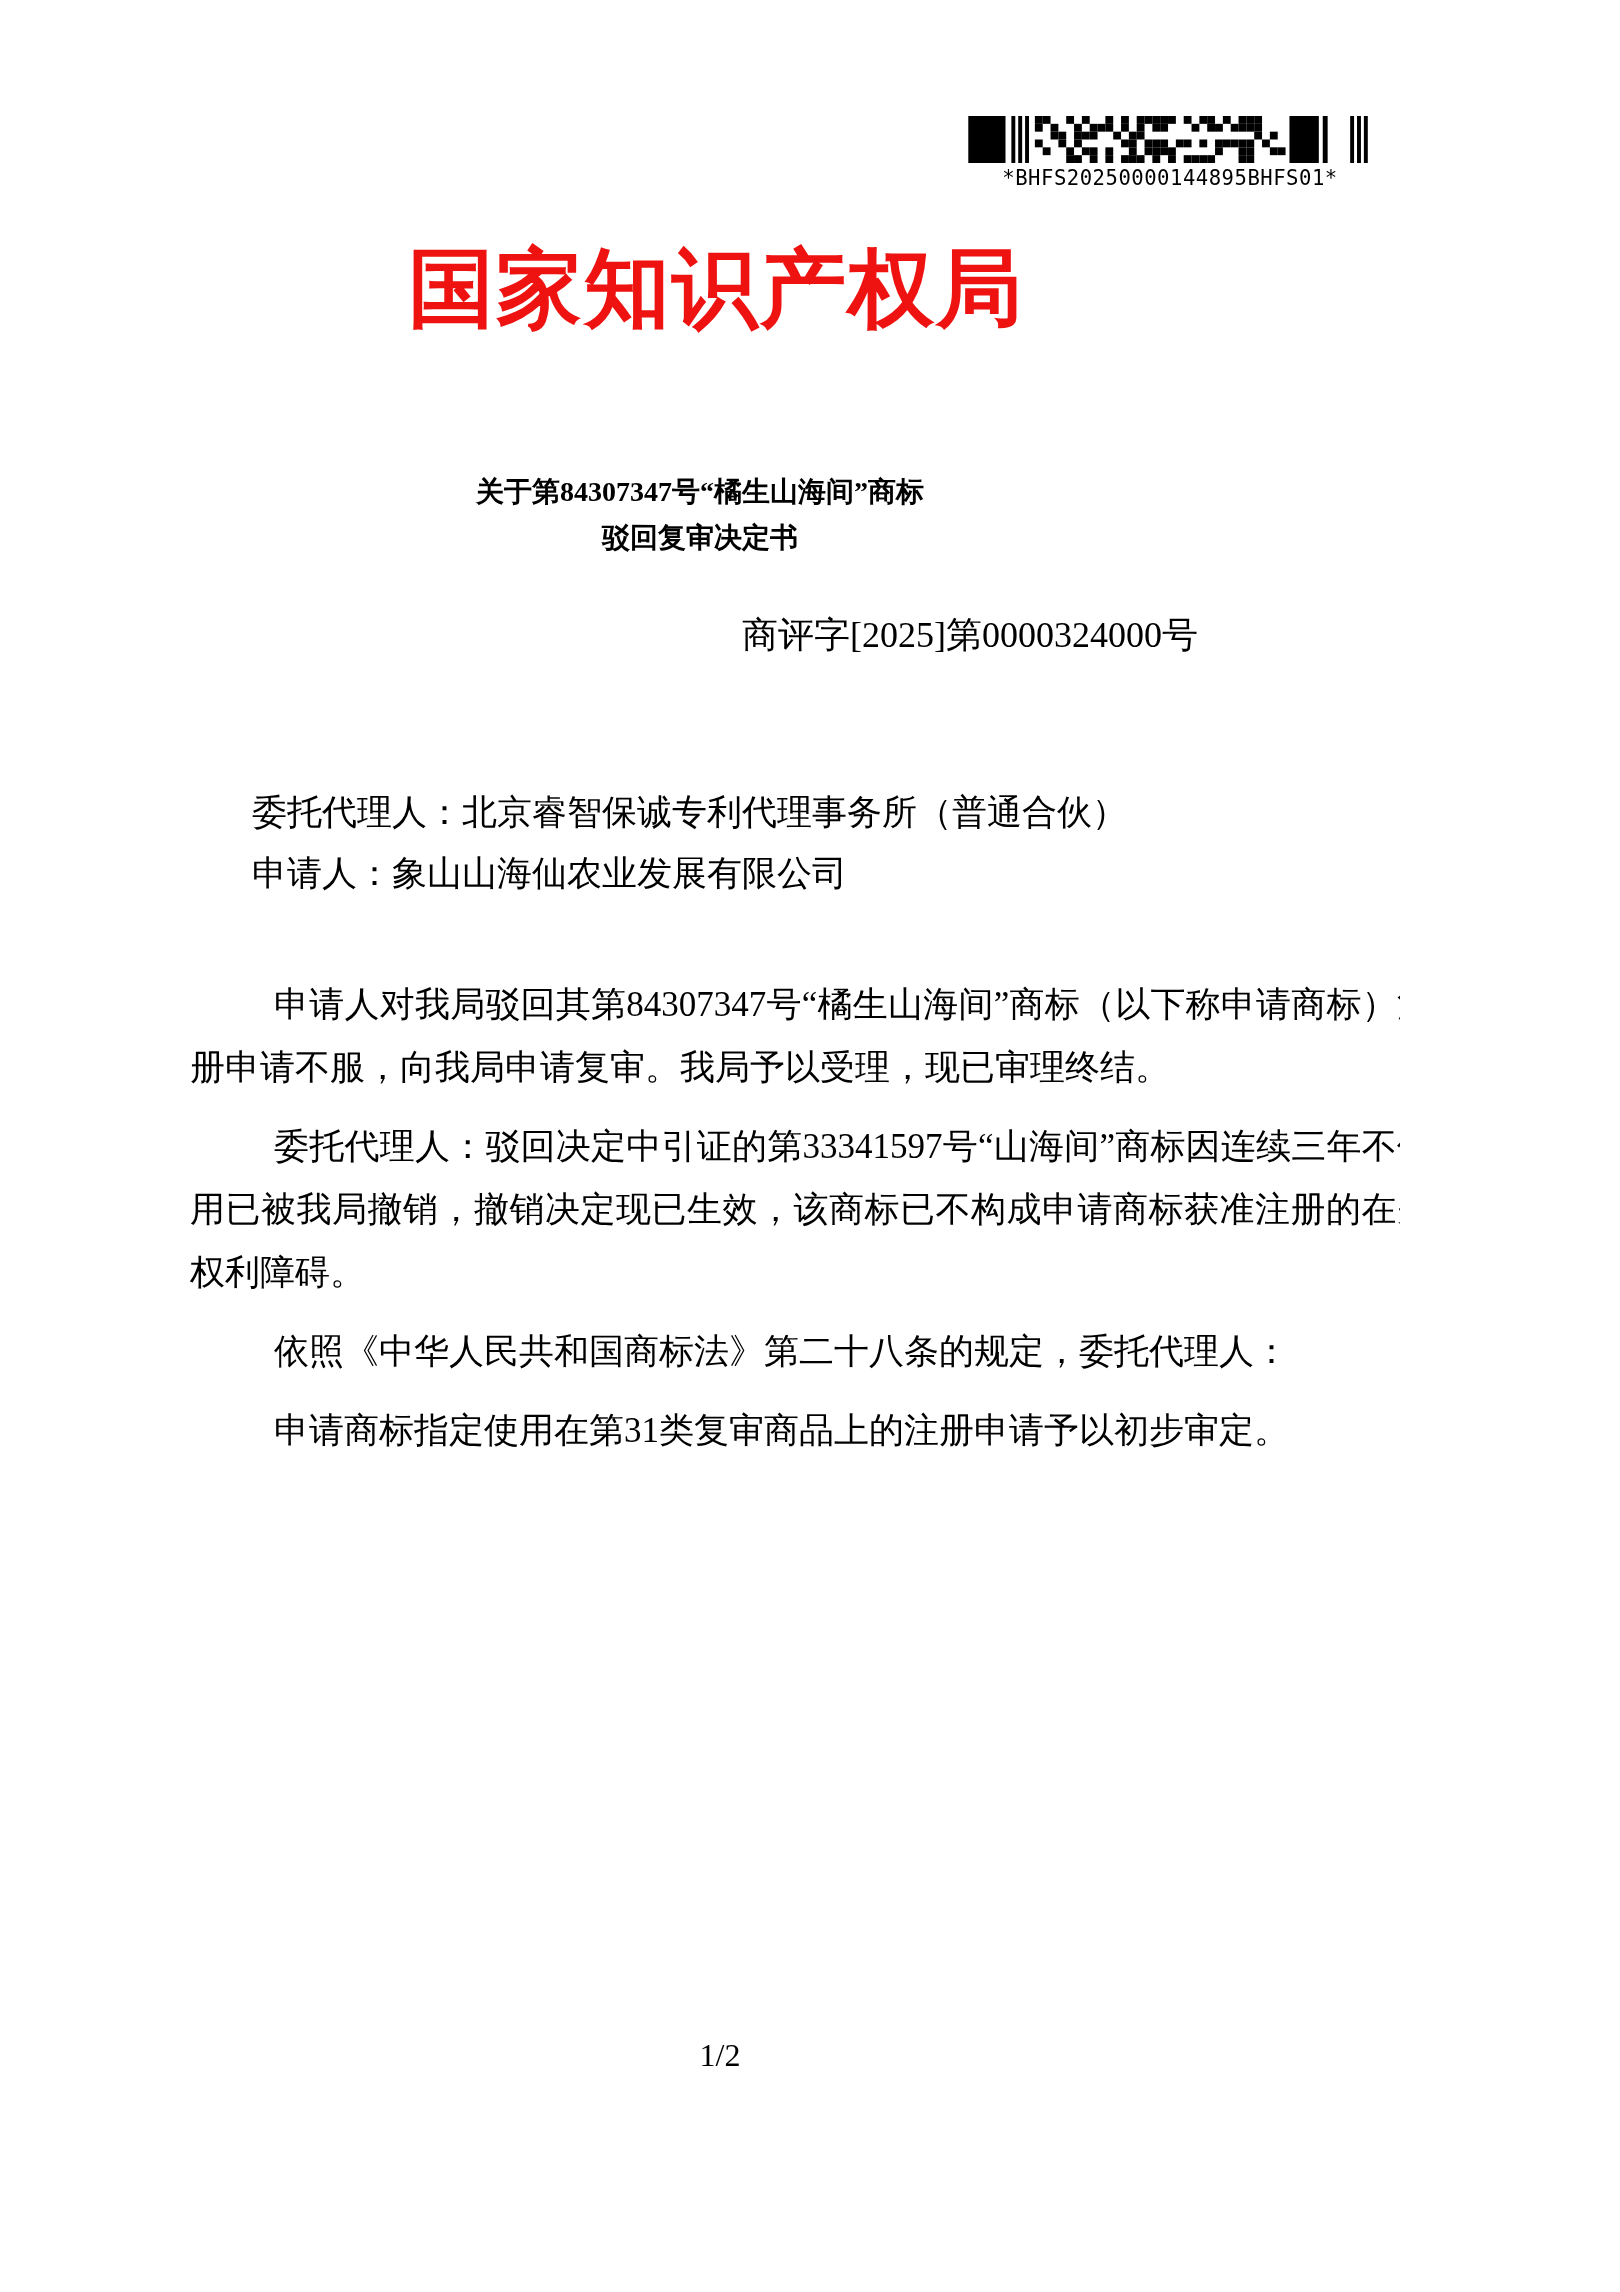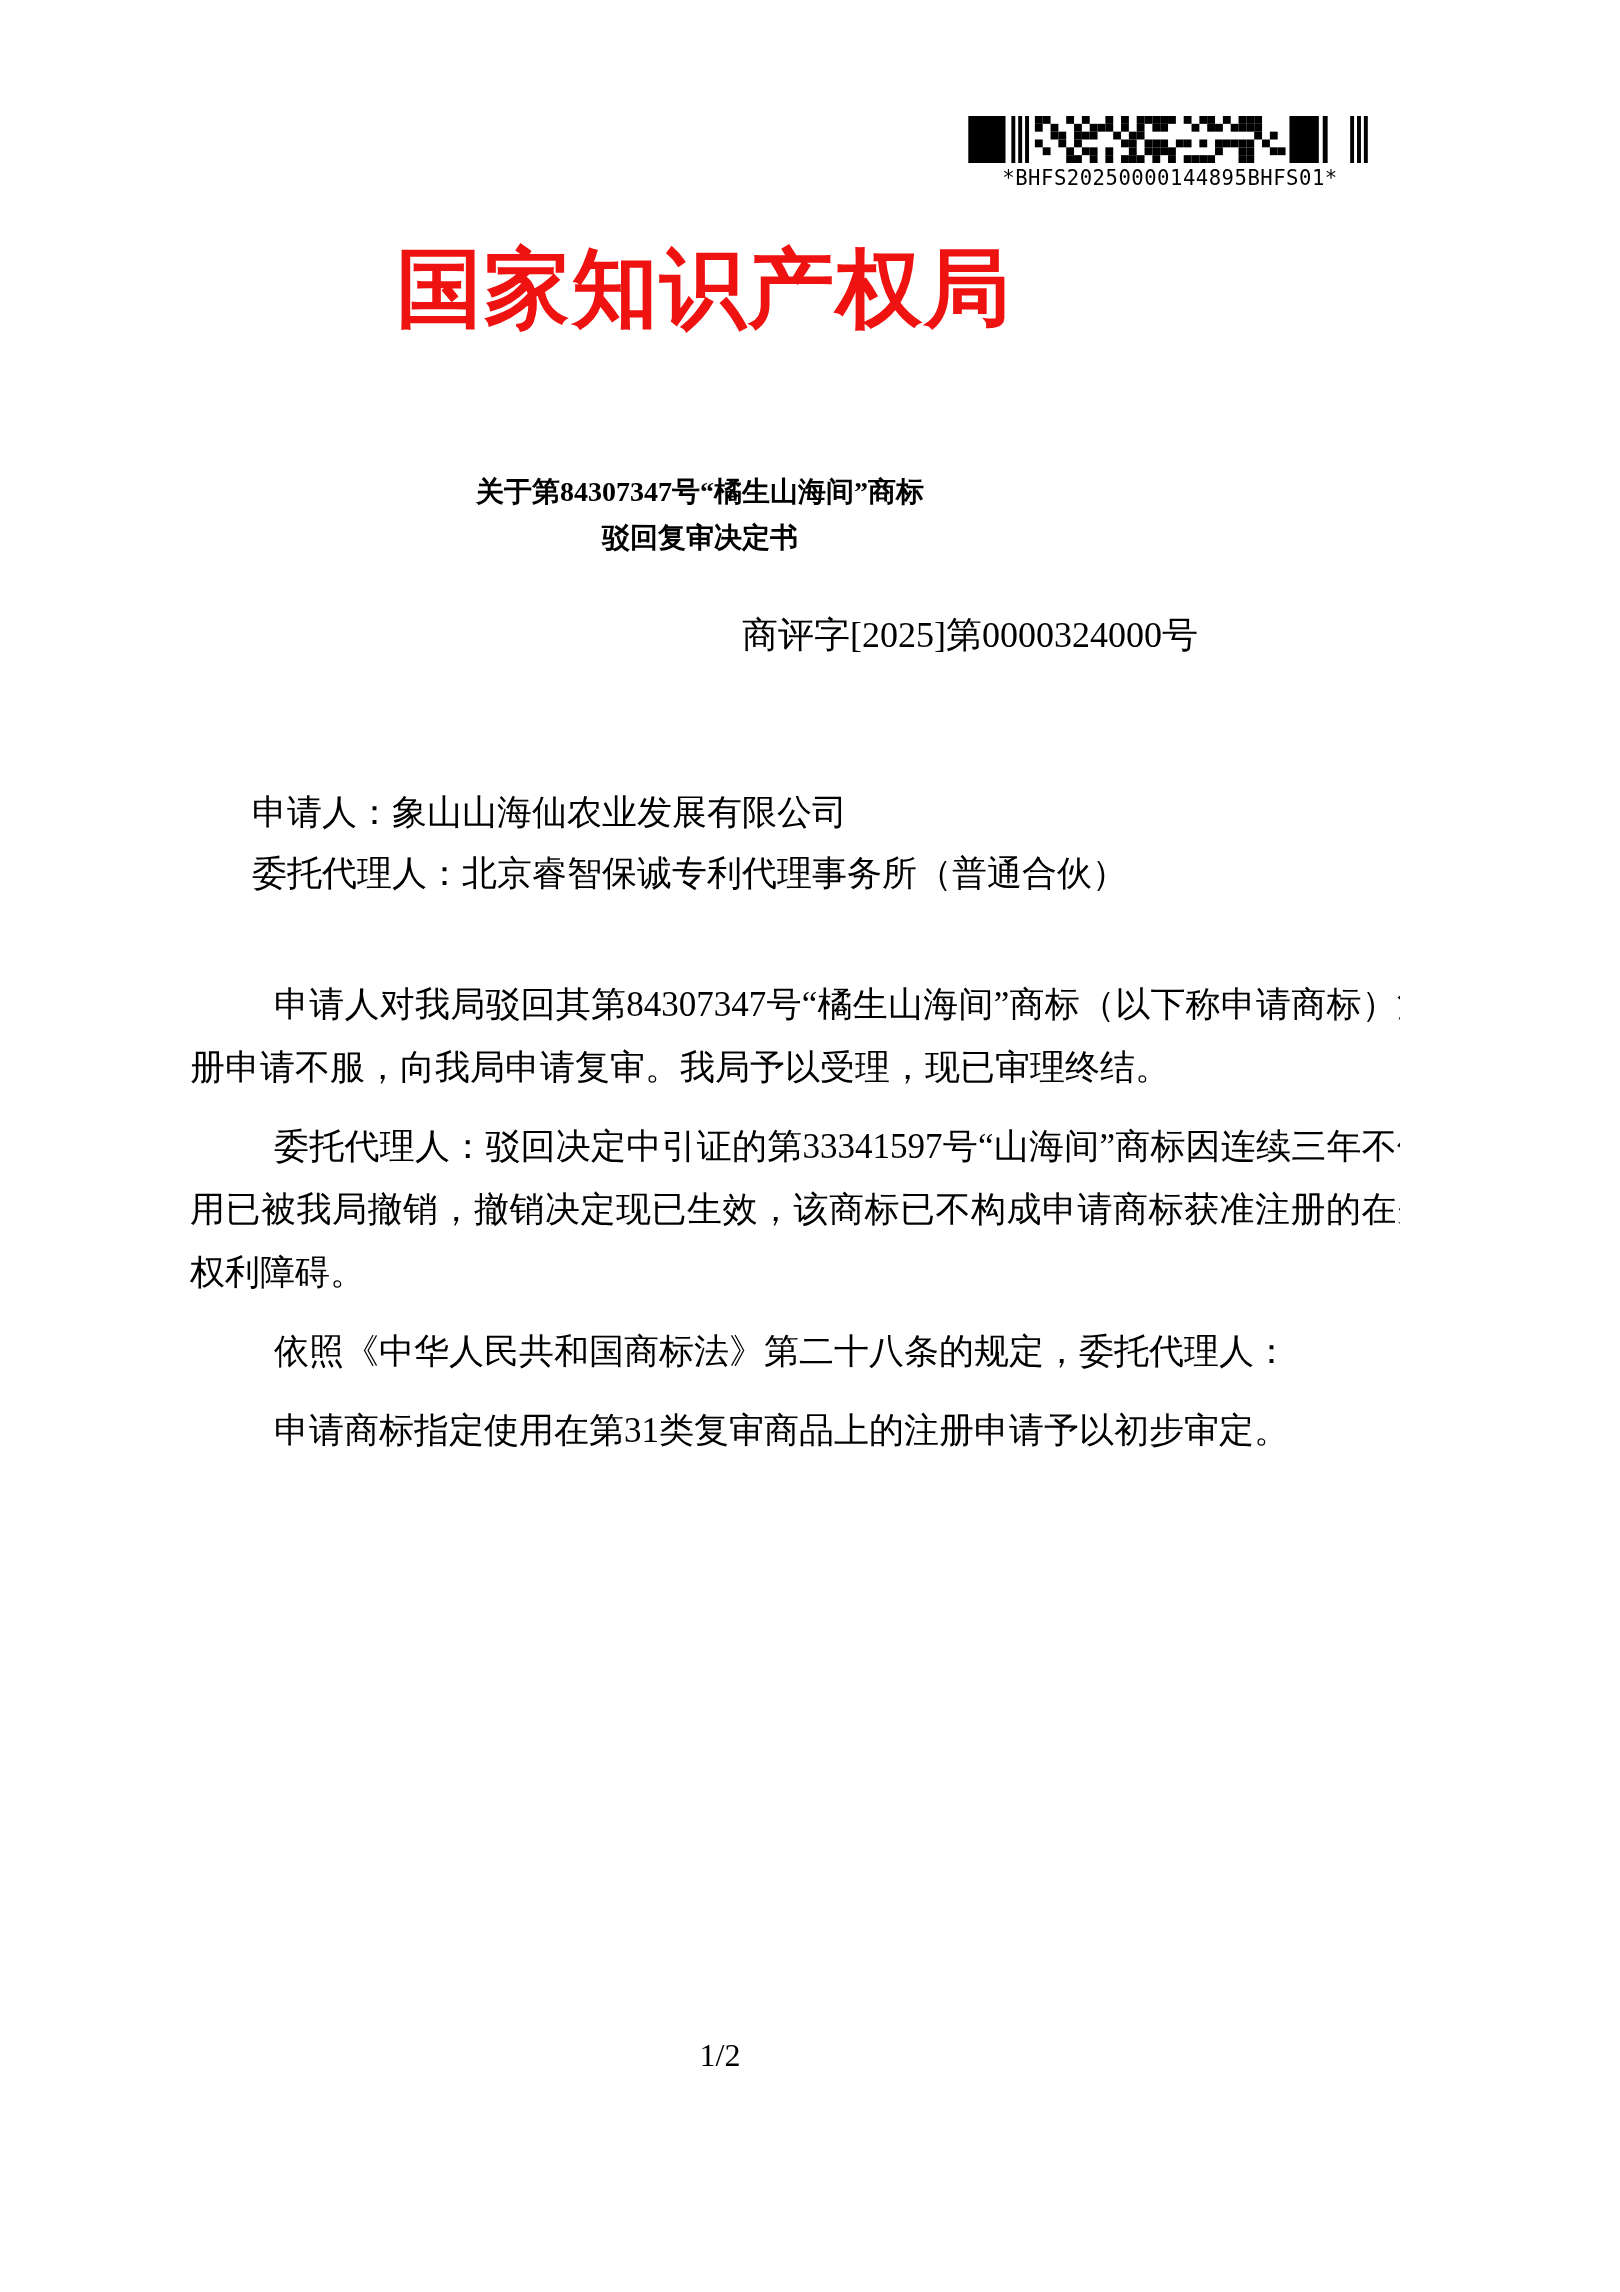--- a/index.html
+++ b/index.html
@@ -35,21 +35,21 @@
     font-family: "DejaVu Sans Mono", monospace;
     font-size: 20.6px;
     letter-spacing: 0.5px;
     color: #000000;
     white-space: nowrap;
   }
 
   
   .agency-title {
     position: absolute;
-    left: 4px;
+    left: 16px;
     top: 243px;
     width: 100%;
     text-align: center;
     font-family: "Liberation Sans", sans-serif;
     font-weight: bold;
     font-size: 86px;
     line-height: 90px;
     letter-spacing: 2px;
     color: #ee1311;
     white-space: nowrap;
@@ -231,24 +231,24 @@
 
   <div class="doc-title">
     <div>关于第84307347号“橘生山海间”商标</div>
     <div>驳回复审决定书</div>
   </div>
 
   <div class="ref-number">商评字[2025]第0000324000号</div>
 
   <div class="parties">
     <div class="party-line">
-      <span>申请人：</span><span>象山山海仙农业发展有限公司</span>
+      <span>委托代理人：</span><span>北京睿智保诚专利代理事务所（普通合伙）</span>
     </div>
     <div class="party-line">
-      <span>委托代理人：</span><span>北京睿智保诚专利代理事务所（普通合伙）</span>
+      <span>申请人：</span><span>象山山海仙农业发展有限公司</span>
     </div>
   </div>
 
   <div class="body-text">
     <p>申请人对我局驳回其第84307347号“橘生山海间”商标（以下称申请商标）注册申请不服，向我局申请复审。我局予以受理，现已审理终结。</p>
     <p>委托代理人：驳回决定中引证的第33341597号“山海间”商标因连续三年不使用已被我局撤销，撤销决定现已生效，该商标已不构成申请商标获准注册的在先权利障碍。</p>
     <p>依照《中华人民共和国商标法》第二十八条的规定，委托代理人：</p>
     <p>申请商标指定使用在第31类复审商品上的注册申请予以初步审定。</p>
   </div>
 

